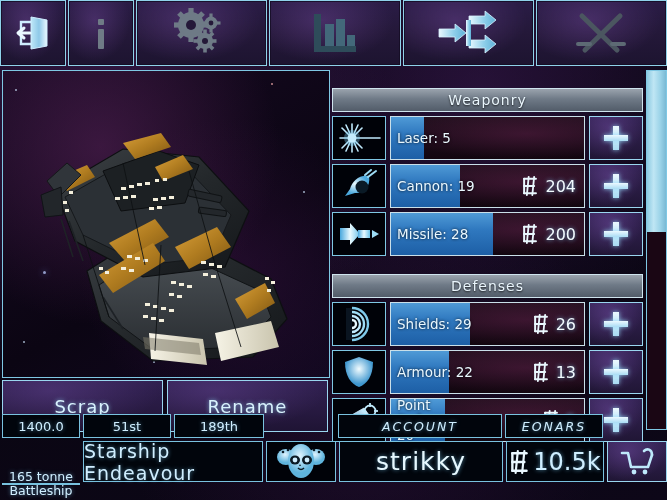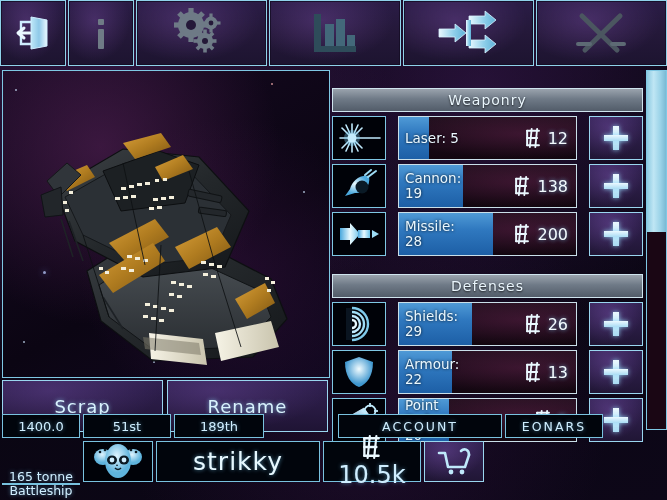--- a/index.html
+++ b/index.html
@@ -66,21 +66,21 @@
   #rightcol{position:absolute;left:332px;top:70px;width:311px;height:358px;}
   .sectionhdr{
     height:22px;margin-bottom:4px;
     border:1px solid #cfe4ee;
     background:linear-gradient(180deg,#9aa3ad 0%,#6f7a87 45%,#525c69 100%);
     color:#eaf6fd;font-size:14px;letter-spacing:1px;
     display:flex;align-items:center;justify-content:center;
     text-shadow:0 1px 2px rgba(0,0,0,.75);
     margin-top:18px;
   }
-  .itemrow{height:44px;display:flex;gap:12px;margin-bottom:4px;}
+  .itemrow{height:44px;display:flex;gap:4px;margin-bottom:4px;}
   .itemicon{
     width:52px;border:1px solid #7fc8e4;background:#000208;
     display:flex;align-items:center;justify-content:center;overflow:hidden;
   }
   .itembar{
     position:relative;flex:1;border:1px solid #c9dfe9;overflow:hidden;
     background:
       radial-gradient(ellipse at 70% 40%, rgba(120,40,90,.35) 0%, rgba(30,8,25,0) 70%),
       linear-gradient(180deg,#23101f 0%,#190a17 60%,#12060f 100%);
   }
@@ -140,21 +140,21 @@
     font-family:"DejaVu Sans", sans-serif;
   }
   .toprow{position:absolute;left:2px;top:0;height:24px;display:flex;gap:3px;}
   .botrow{position:absolute;left:2px;top:27px;height:41px;display:flex;gap:3px;}
 
   .mini{font-size:13px;}
   .shipname{font-size:19px;letter-spacing:1px;}
   .weight{font-size:12.5px;line-height:14px;flex-direction:column;margin-top:42px;}
   .accountname{font-size:25px;letter-spacing:1px;color:#e6f8ff;}
   .cash{font-size:24px;display:flex;align-items:center;justify-content:center;gap:2px;}
-  .hdrlabel{font-size:12.5px;letter-spacing:2px;}
+  .hdrlabel{font-size:12.5px;letter-spacing:2px;font-style:italic;}
   .cartbtn{
     border:1px solid #9ad6ef;
     background:
       radial-gradient(ellipse at 35% 25%, rgba(115,78,165,.45) 0%, rgba(42,24,72,0) 70%),
       linear-gradient(180deg,#342354 0%,#2a1c44 55%,#201635 100%);
     display:flex;align-items:center;justify-content:center;
   }
   .avatarcell{border:1px solid #79c2df;background:#000208;display:flex;align-items:center;justify-content:center;}
 </style>
 </head>
@@ -430,35 +430,20 @@
             <line x1="16" y1="18" x2="22" y2="5"></line>
               <line x1="16" y1="18" x2="10" y2="31"></line>
           </g>
           <circle cx="16" cy="18" r="4.5" fill="#eafaff"></circle>
           <circle cx="16" cy="18" r="8" fill="#7fd2f5" opacity=".35"></circle>
         </svg>
       </div>
       <div class="itembar">
         <div class="fill" style="width: 17%;"></div>
         <div class="barlabel">Laser: 5</div>
-        <div class="barcost">
-          <span class="eon"><svg viewBox="0 0 20 22" width="100%" height="100%">
-                <g stroke="#eaf8ff" stroke-width="2.2" stroke-linecap="round" fill="none">
-                  <path d="M16 3 L3 3"></path>
-                  <path d="M14 11 L3 11"></path>
-                  <path d="M16 19 L3 19"></path>
-                  <path d="M3 3 L3 19"></path>
-                </g>
-                <g stroke="#eaf8ff" stroke-width="2" stroke-linecap="round">
-                  <line x1="8" y1="1" x2="6" y2="21"></line>
-                  <line x1="14" y1="1" x2="12" y2="21"></line>
-                </g>
-              </svg></span>
-          <span>12</span>
-        </div>
       </div>
       <div class="plusbtn">
         <span class="plusglyph"></span>
       </div>
     </div>
 
     <div class="itemrow">
       <div class="itemicon">
         <svg width="46" height="36" viewBox="0 0 46 36">
           <defs>
@@ -481,21 +466,21 @@
                   <path d="M16 3 L3 3"></path>
                   <path d="M14 11 L3 11"></path>
                   <path d="M16 19 L3 19"></path>
                   <path d="M3 3 L3 19"></path>
                 </g>
                 <g stroke="#eaf8ff" stroke-width="2" stroke-linecap="round">
                   <line x1="8" y1="1" x2="6" y2="21"></line>
                   <line x1="14" y1="1" x2="12" y2="21"></line>
                 </g>
               </svg></span>
-          <span>138</span>
+          <span>204</span>
         </div>
       </div>
       <div class="plusbtn">
         <span class="plusglyph"></span>
       </div>
     </div>
 
     <div class="itemrow">
       <div class="itemicon">
         <svg width="46" height="36" viewBox="0 0 46 36">
@@ -669,20 +654,21 @@
       <div class="cell hdrlabel" style="width:162px;">ACCOUNT</div>
       <div class="cell hdrlabel" style="width:96px;">EONARS</div>
       <div style="width:58px;"></div>
     </div>
 
     <div class="botrow">
       <div class="cell weight" style="width:76px;">
         <span>165 tonne</span>
         <span>Battleship</span>
       </div>
+      <div class="cell shipname" style="width:178px;">Starship Endeavour</div>
       <div class="avatarcell" style="width:68px;">
         <svg width="54" height="38" viewBox="0 0 54 38">
           <defs>
               <radialGradient id="ag" cx=".45" cy=".35">
                 <stop offset="0" stop-color="#dff4ff"></stop>
                 <stop offset="1" stop-color="#5fb4dd"></stop>
               </radialGradient>
             </defs>
           <ellipse cx="12" cy="14" rx="9" ry="8" fill="url(#ag)"></ellipse>
           <ellipse cx="42" cy="14" rx="9" ry="8" fill="url(#ag)"></ellipse>
@@ -695,21 +681,21 @@
           <path d="M26 21 l1 2 -2 0 z" fill="#0b1a24"></path>
           <g fill="#0b1a24">
             <circle cx="9" cy="9" r="1.3"></circle>
               <circle cx="14" cy="7" r="1.3"></circle>
             <circle cx="40" cy="7" r="1.3"></circle>
               <circle cx="45" cy="9" r="1.3"></circle>
           </g>
         </svg>
       </div>
       <div class="cell accountname" style="width:162px;">strikky</div>
-      <div class="cell cash" style="width:96px;flex-direction:column;">
+      <div class="cell cash" style="width:96px;">
         <span class="eon" style="width:22px;height:24px;"><svg viewBox="0 0 20 22" width="100%" height="100%">
               <g stroke="#eaf8ff" stroke-width="2.2" stroke-linecap="round" fill="none">
                 <path d="M16 3 L3 3"></path>
                 <path d="M14 11 L3 11"></path>
                 <path d="M16 19 L3 19"></path>
                 <path d="M3 3 L3 19"></path>
               </g>
               <g stroke="#eaf8ff" stroke-width="2" stroke-linecap="round">
                 <line x1="8" y1="1" x2="6" y2="21"></line>
                 <line x1="14" y1="1" x2="12" y2="21"></line>

